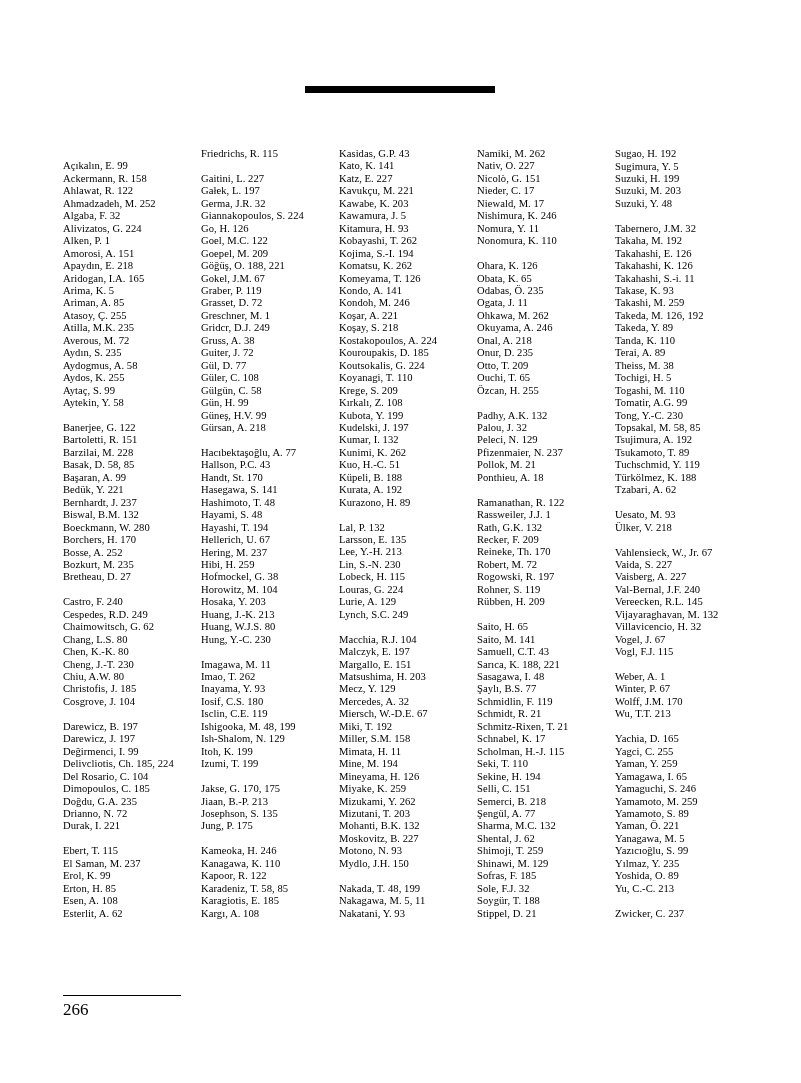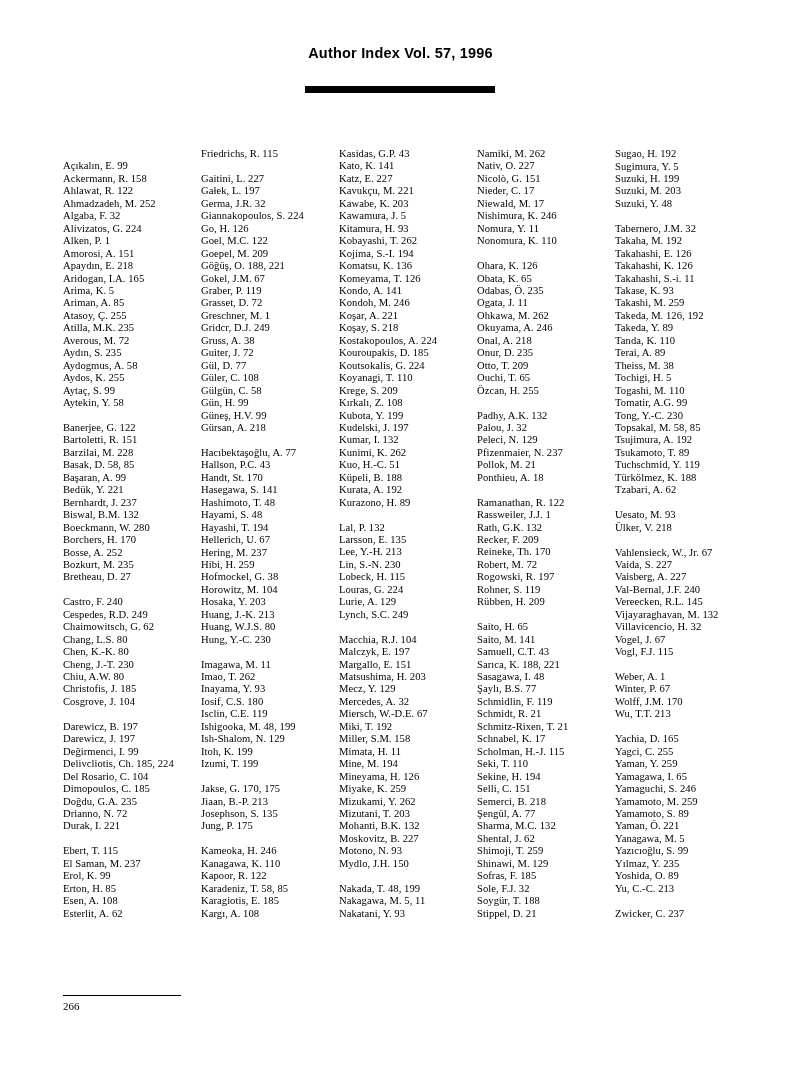--- a/index.html
+++ b/index.html
@@ -69,30 +69,29 @@
     left: 63px;
     top: 995px;
     width: 118px;
     height: 1.4px;
     background: #000;
   }
   .page-number {
     position: absolute;
     left: 63px;
     top: 1000px;
-    font-size: 11px;
+    font-size: 17px;
     font-family: "Liberation Serif", serif;
   }
 </style>
 </head>
 <body>
 
 <div class="page">
 
-  <div class="page-title">Author Index Vol. 57, 1996</div>
   <div class="title-rule"></div>
 
   <div class="columns">
     <div class="col">
         <div class="entry">Açıkalın, E. 99</div>
         <div class="entry">Ackermann, R. 158</div>
         <div class="entry">Ahlawat, R. 122</div>
         <div class="entry">Ahmadzadeh, M. 252</div>
         <div class="entry">Algaba, F. 32</div>
         <div class="entry">Alivizatos, G. 224</div>
@@ -219,21 +218,21 @@
     <div class="col">
         <div class="entry">Kasidas, G.P. 43</div>
         <div class="entry">Kato, K. 141</div>
         <div class="entry">Katz, E. 227</div>
         <div class="entry">Kavukçu, M. 221</div>
         <div class="entry">Kawabe, K. 203</div>
         <div class="entry">Kawamura, J. 5</div>
         <div class="entry">Kitamura, H. 93</div>
         <div class="entry">Kobayashi, T. 262</div>
         <div class="entry">Kojima, S.-I. 194</div>
-        <div class="entry">Komatsu, K. 136</div>
+        <div class="entry">Komatsu, K. 262</div>
         <div class="entry">Komeyama, T. 126</div>
         <div class="entry">Kondo, A. 141</div>
         <div class="entry">Kondoh, M. 246</div>
         <div class="entry">Koşar, A. 221</div>
         <div class="entry">Koşay, S. 218</div>
         <div class="entry">Kostakopoulos, A. 224</div>
         <div class="entry">Kouroupakis, D. 185</div>
         <div class="entry">Koutsokalis, G. 224</div>
         <div class="entry">Koyanagi, T. 110</div>
         <div class="entry">Krege, S. 209</div>

